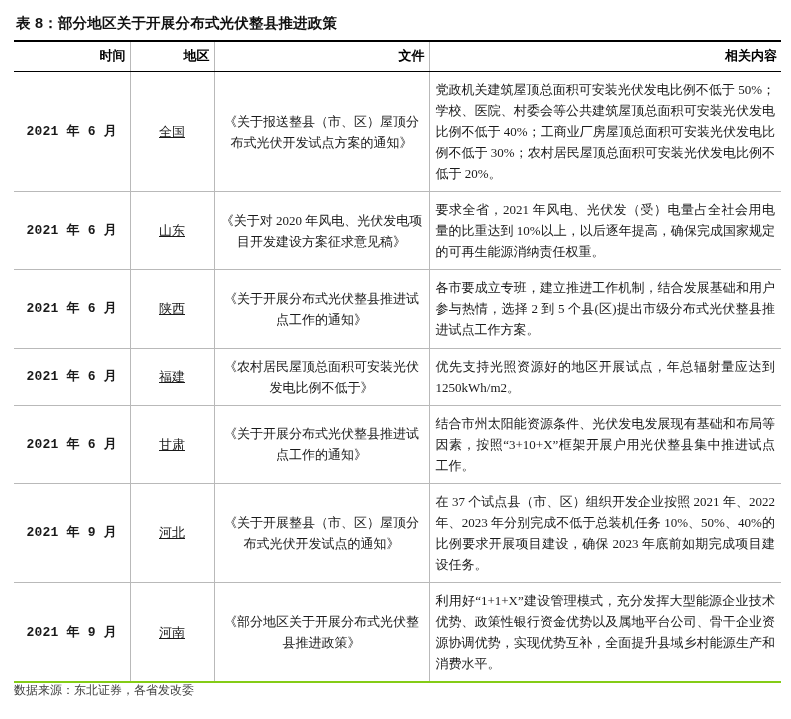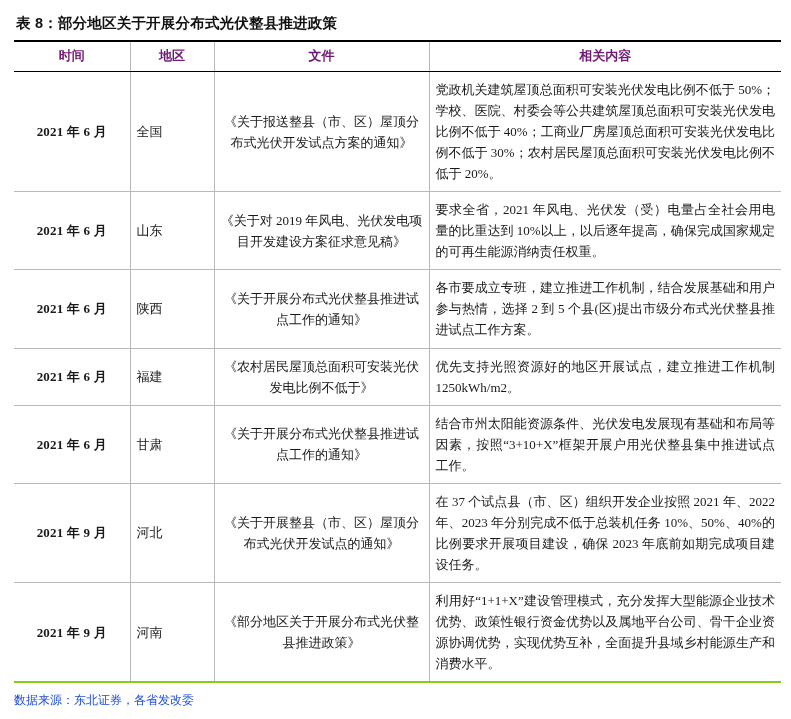--- a/index.html
+++ b/index.html
@@ -38,46 +38,47 @@
   }
   table.main col.c-time { width: 116px; }
   table.main col.c-region { width: 84px; }
   table.main col.c-doc { width: 215px; }
   table.main col.c-content { width: 352px; }
 
   table.main thead th {
     font-family: "Liberation Sans", sans-serif;
     font-weight: bold;
     font-size: 13px;
-    text-align: center;
+    text-align: right;
     padding: 5px 4px 6px 4px;
     border-top: 2px solid #000;
     border-bottom: 1px solid #000;
-    color: #701a75;
+    color: #000000;
   }
   table.main tbody td {
     font-size: 13px;
     line-height: 1.62;
     vertical-align: middle;
     padding: 7px 6px;
     border-bottom: 1px solid #b9b9b9;
   }
   table.main tbody tr:last-child td {
     border-bottom: 2px solid #84cc16;
   }
   td.time {
     text-align: center;
-    font-family: Liberation Serif, serif;
+    font-family: Liberation Mono, monospace;
     font-weight: bold;
     font-size: 12.5px;
     letter-spacing: 0.2px;
   }
   td.region {
-    text-align: left;
+    text-align: center;
     font-size: 13px;
+    text-decoration: underline;
   }
   td.doc {
     text-align: center;
     font-size: 12.5px;
     line-height: 1.72;
     padding-left: 10px;
     padding-right: 10px;
   }
   td.content {
     text-align: justify;
@@ -91,24 +92,24 @@
   table.main tbody td.time,
   table.main thead th.time { border-right: 1px solid #b9b9b9; }
   table.main tbody td.region,
   table.main thead th.region { border-right: 1px solid #b9b9b9; }
   table.main tbody td.doc,
   table.main thead th.doc { border-right: 1px solid #b9b9b9; }
 
   .source {
     position: absolute;
     left: 14px;
-    bottom: 10px;
+    bottom: 20px;
     font-family: Liberation Serif, serif;
     font-size: 12px;
-    color: #1d4ed8;
+    color: #404040;
   }
 </style>
 </head>
 <body>
 
 <div class="page">
 
   <div class="table-title">表 8：部分地区关于开展分布式光伏整县推进政策</div>
 
   <table class="main">
@@ -129,34 +130,34 @@
     <tbody>
       <tr>
         <td class="time">2021 年 6 月</td>
         <td class="region">全国</td>
         <td class="doc">《关于报送整县（市、区）屋顶分布式光伏开发试点方案的通知》</td>
         <td class="content">党政机关建筑屋顶总面积可安装光伏发电比例不低于 50%；学校、医院、村委会等公共建筑屋顶总面积可安装光伏发电比例不低于 40%；工商业厂房屋顶总面积可安装光伏发电比例不低于 30%；农村居民屋顶总面积可安装光伏发电比例不低于 20%。</td>
       </tr>
       <tr>
         <td class="time">2021 年 6 月</td>
         <td class="region">山东</td>
-        <td class="doc">《关于对 2019 年风电、光伏发电项目开发建设方案征求意见稿》</td>
+        <td class="doc">《关于对 2020 年风电、光伏发电项目开发建设方案征求意见稿》</td>
         <td class="content">要求全省，2021 年风电、光伏发（受）电量占全社会用电量的比重达到 10%以上，以后逐年提高，确保完成国家规定的可再生能源消纳责任权重。</td>
       </tr>
       <tr>
         <td class="time">2021 年 6 月</td>
         <td class="region">陕西</td>
         <td class="doc">《关于开展分布式光伏整县推进试点工作的通知》</td>
         <td class="content">各市要成立专班，建立推进工作机制，结合发展基础和用户参与热情，选择 2 到 5 个县(区)提出市级分布式光伏整县推进试点工作方案。</td>
       </tr>
       <tr>
         <td class="time">2021 年 6 月</td>
         <td class="region">福建</td>
         <td class="doc">《农村居民屋顶总面积可安装光伏发电比例不低于》</td>
-        <td class="content">优先支持光照资源好的地区开展试点，建立推进工作机制 1250kWh/m2。</td>
+        <td class="content">优先支持光照资源好的地区开展试点，年总辐射量应达到 1250kWh/m2。</td>
       </tr>
       <tr>
         <td class="time">2021 年 6 月</td>
         <td class="region">甘肃</td>
         <td class="doc">《关于开展分布式光伏整县推进试点工作的通知》</td>
         <td class="content">结合市州太阳能资源条件、光伏发电发展现有基础和布局等因素，按照“3+10+X”框架开展户用光伏整县集中推进试点工作。</td>
       </tr>
       <tr>
         <td class="time">2021 年 9 月</td>
         <td class="region">河北</td>

